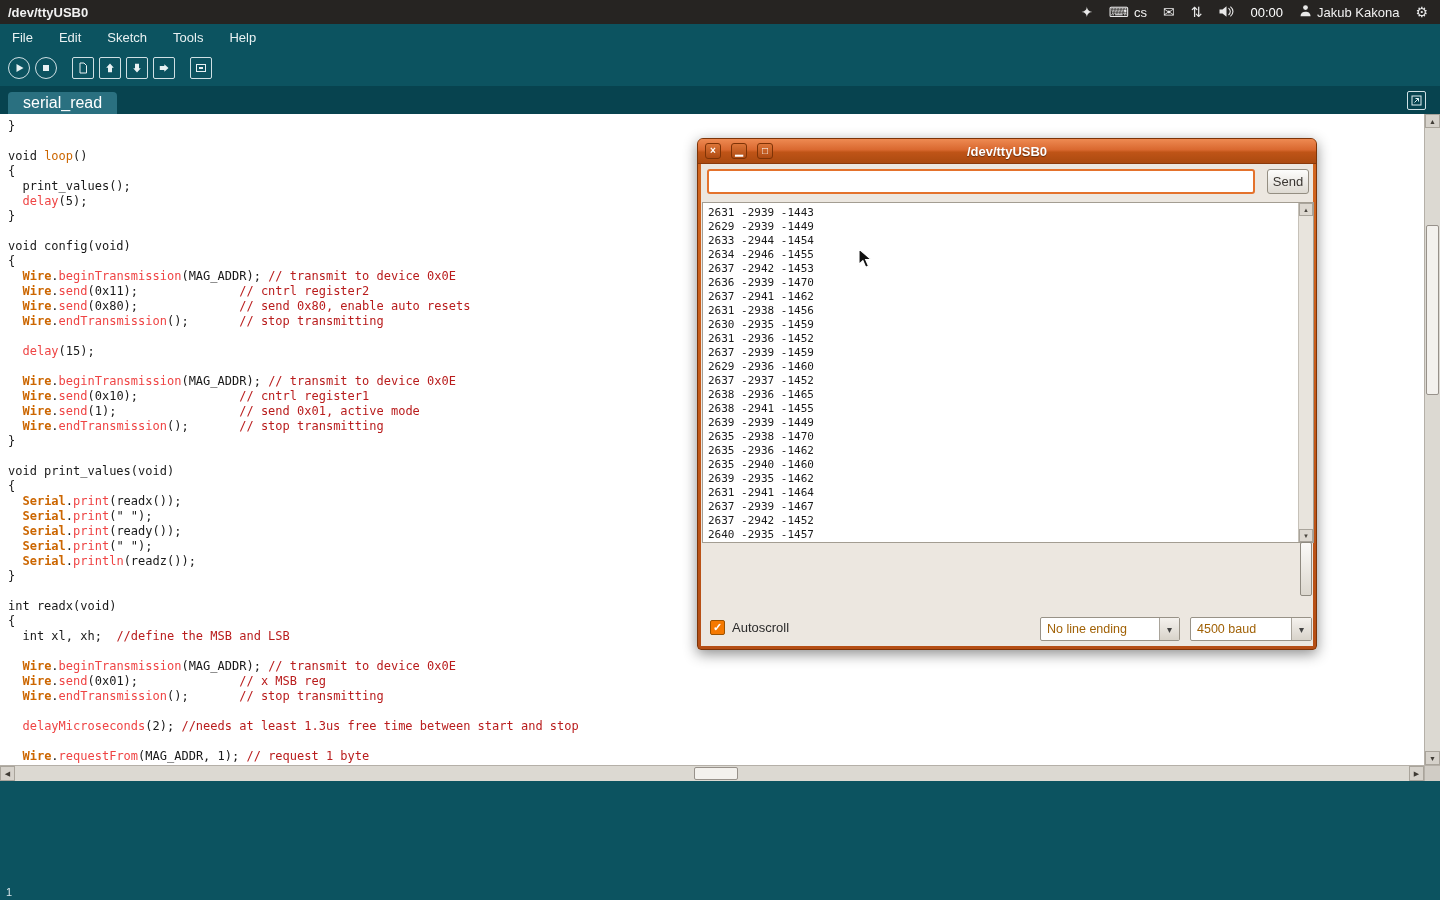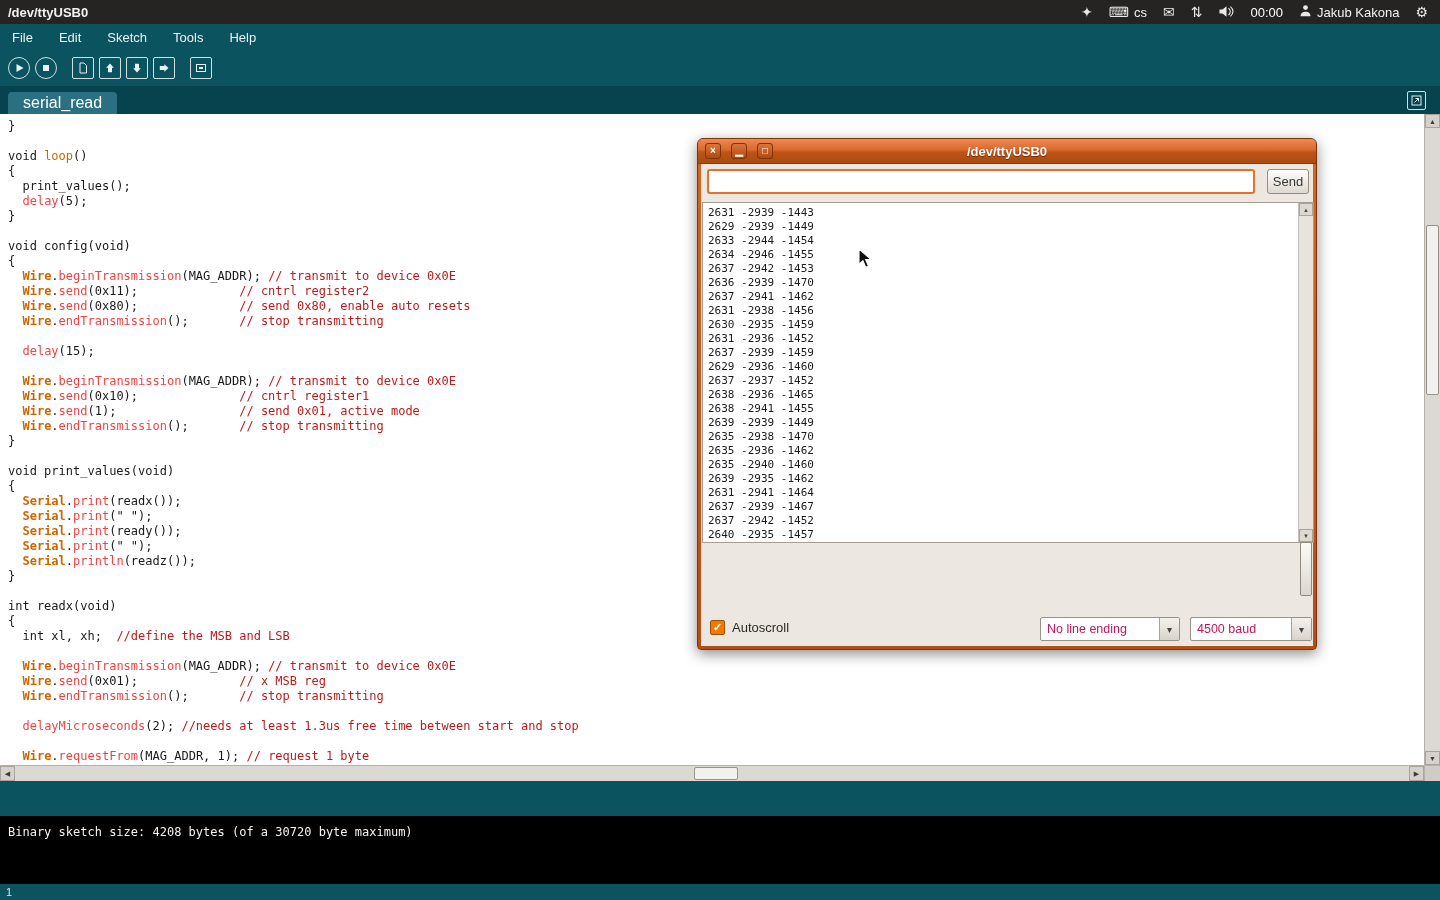--- a/index.html
+++ b/index.html
@@ -69,21 +69,21 @@
   .sm-vscroll{position:absolute;right:0;top:0;bottom:0;width:15px;background:#e8e4dd;border-left:1px solid #c6c1b8}
   .sm-sb-btn{position:absolute;left:0;width:14px;height:13px;background:#ddd8d0;border:1px solid #a9a49b;color:#4a463f;font-size:6px;display:flex;align-items:center;justify-content:center}
   .sm-sb-btn.up{top:0}
   .sm-sb-btn.down{bottom:0}
   .sm-sb-thumb{position:absolute;left:1px;width:12px;top:339px;height:54px;background:linear-gradient(#fbfaf8,#dcd7ce);border:1px solid #8f8a80;border-radius:2px}
   .sm-controls{position:absolute;left:0;right:0;bottom:4px;height:26px}
   .sm-check-wrap{position:absolute;left:9px;top:4px;display:flex;align-items:center;gap:7px;cursor:pointer}
   .sm-checkbox{width:15px;height:15px;background:#f57900;border:1px solid #9c5200;border-radius:2px;display:flex;align-items:center;justify-content:center;color:#fff;font-size:11px;font-weight:bold;line-height:1}
   .sm-check-label{font-size:13px;color:#2b2b2b}
   .sm-combo{position:absolute;top:1px;height:24px;background:#fff;border:1px solid #989287;border-radius:2px;display:flex;align-items:center}
-  .sm-combo .combo-text{flex:1;font-size:12.5px;color:#be185d;padding:0 6px;white-space:nowrap;overflow:hidden}
+  .sm-combo .combo-text{flex:1;font-size:12.5px;color:#a16207;padding:0 6px;white-space:nowrap;overflow:hidden}
   .sm-combo .combo-btn{width:20px;height:100%;background:linear-gradient(#f5f2ee,#d8d3ca);border-left:1px solid #a9a49b;display:flex;align-items:center;justify-content:center;color:#444;font-size:10px}
   .combo-le{left:339px;width:140px}
   .combo-baud{left:489px;width:122px}
 
   .cursor{position:absolute;left:858px;top:248px;z-index:100}
 </style>
 </head>
 <body>
 
 <div class="screen">
@@ -187,21 +187,20 @@
   </div>
 
   <div class="hscroll">
     <div class="sb-btn left">◀</div>
     <div class="sb-thumb"></div>
     <div class="sb-btn right">▶</div>
   </div>
   <div class="corner"></div>
 
   <div class="gapstrip"></div>
-  <div class="console">Binary sketch size: 4208 bytes (of a 30720 byte maximum)</div>
   <div class="bottombar">
     <span>1</span>
   </div>
 
   <div class="sm-window">
     <div class="sm-titlebar">
       <div class="wbtns">
         <span class="wbtn">×</span>
         <span class="wbtn">▁</span>
         <span class="wbtn">□</span>

